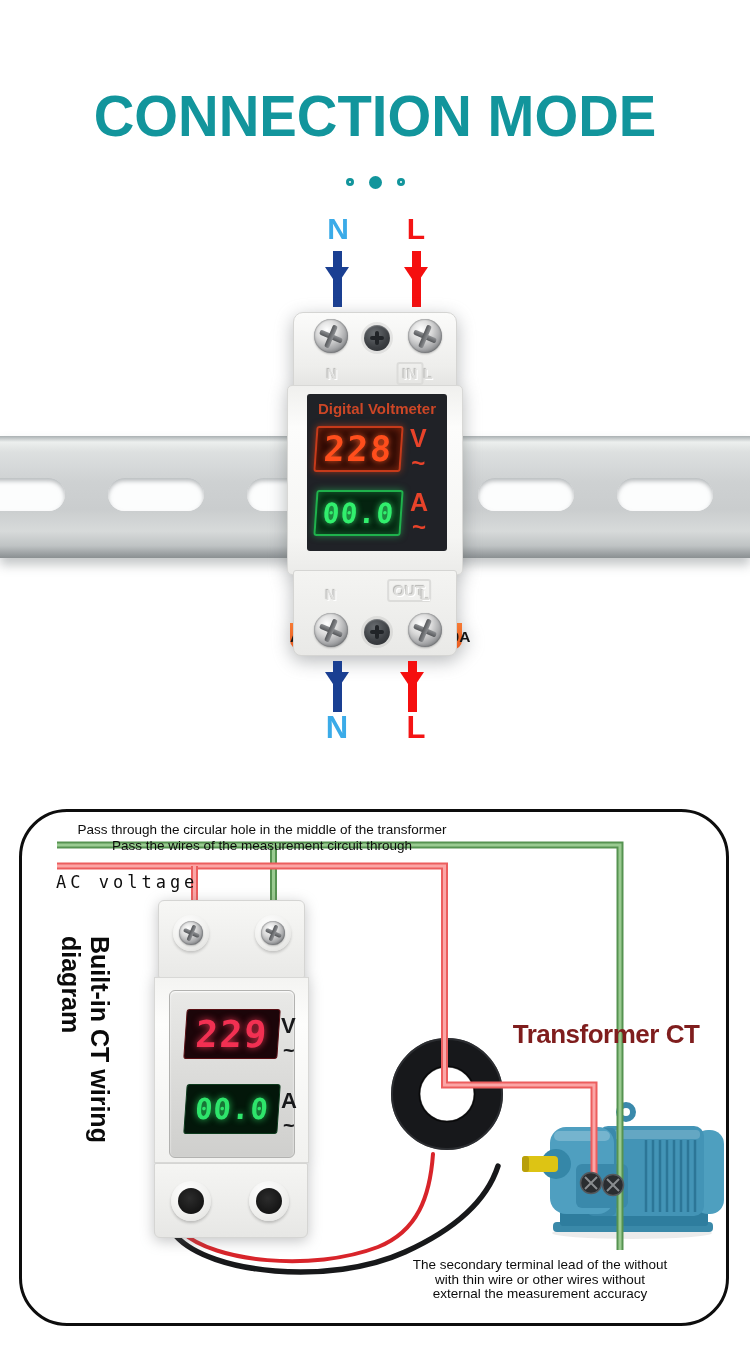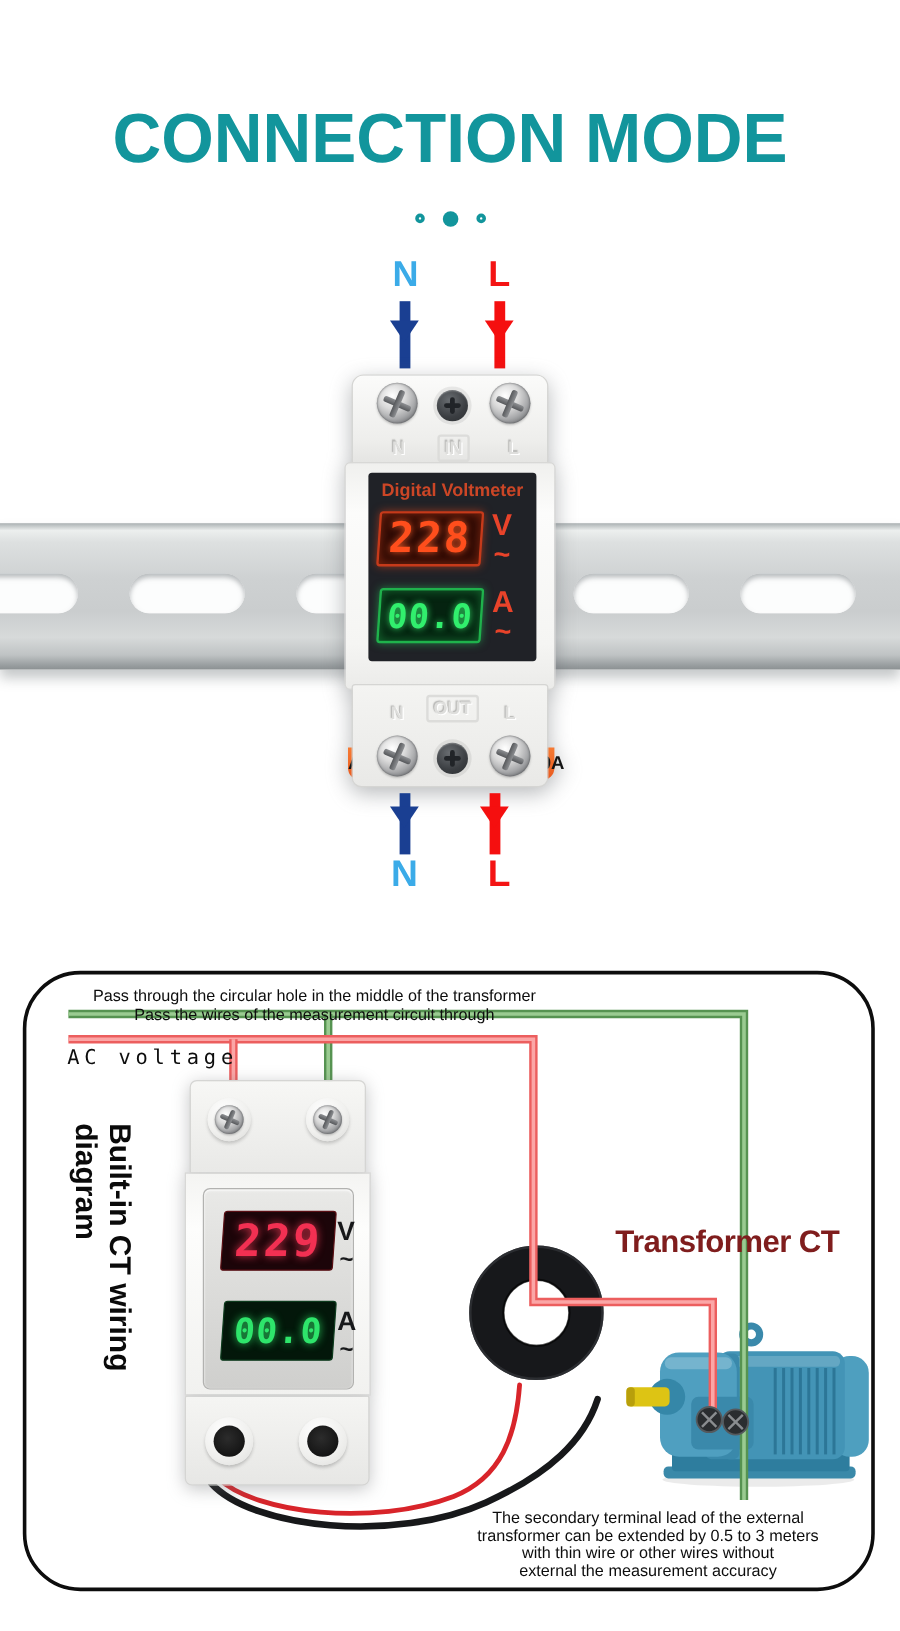--- a/index.html
+++ b/index.html
@@ -48,21 +48,21 @@
   .screw-s::before{transform:rotate(23deg);} .screw-s::after{transform:rotate(113deg);}
   .screw-sm{width:24px;height:24px;} .screw-sm::before,.screw-sm::after{width:17px;height:4px;margin:-2px 0 0 -8.5px;}
   .screw-d{position:absolute;width:26px;height:26px;border-radius:50%;
      background:radial-gradient(circle at 40% 32%,#696d71,#3b3e42 60%,#2a2d30);
      box-shadow:0 0 0 3px rgba(0,0,0,0.07), inset 0 1px 1px rgba(255,255,255,0.25);}
   .screw-d::before,.screw-d::after{content:"";position:absolute;left:50%;top:50%;width:14px;height:4px;
      margin:-2px 0 0 -7px;background:#212428;border-radius:2px;}
   .screw-d::before{transform:rotate(0deg);} .screw-d::after{transform:rotate(90deg);}
   .emboss{position:absolute;color:#dededc;font-weight:bold;font-size:15px;line-height:1;
      transform:translateX(-50%);text-shadow:1px 1px 0 #ffffff,-1px -1px 1px #b5b5b3;}
-  .emboss.boxed{border:2px solid #dcdcda;border-radius:3px;padding:2px 4px;}
+  .emboss.boxed{border:2px solid #dcdcda;border-radius:3px;padding:2px 4px;margin-left:32px;}
 
   
   .dev1{position:absolute;left:287px;top:312px;width:176px;height:349px;
         filter:drop-shadow(0 5px 9px rgba(95,100,104,0.45));}
   .dev1 .top-block{position:absolute;left:6px;top:0;width:164px;height:78px;
      background:linear-gradient(180deg,#fbfbfa,#eeeeec 70%,#e3e3e1);
      border:1px solid #d5d5d3;border-radius:10px 10px 3px 3px;}
   .dev1 .bot-area{position:absolute;left:6px;top:258px;width:164px;height:86px;
      background:linear-gradient(180deg,#f4f4f2,#e9e9e7);border:1px solid #d5d5d3;border-radius:3px 3px 8px 8px;}
   .dev1 .body{position:absolute;left:0;top:73px;width:176px;height:190px;
@@ -313,19 +313,18 @@
       <div class="hole-collar" style="left:16px;top:17px">
         <div class="hole"></div>
       </div>
       <div class="hole-collar" style="left:94px;top:17px">
         <div class="hole"></div>
       </div>
     </div>
   </div>
 
   <div class="note-bottom">
-    <div>The secondary terminal lead of the external</div>
-    <div>transformer can be extended by 0.5 to 3 meters</div>
+    <div>The secondary terminal lead of the without</div>
     <div>with thin wire or other wires without</div>
     <div>external the measurement accuracy</div>
   </div>
 
 </div>
 
 </body></html>

